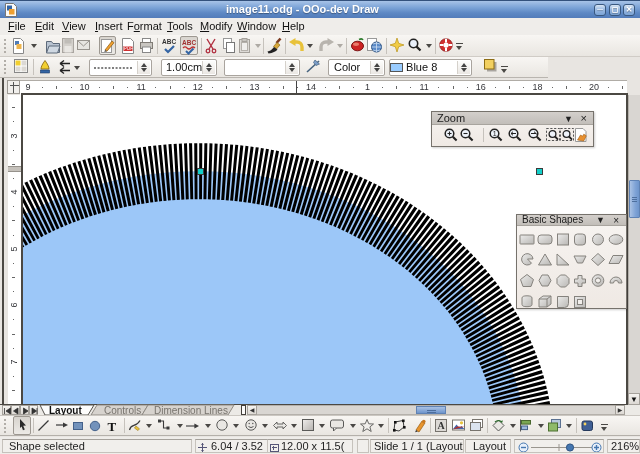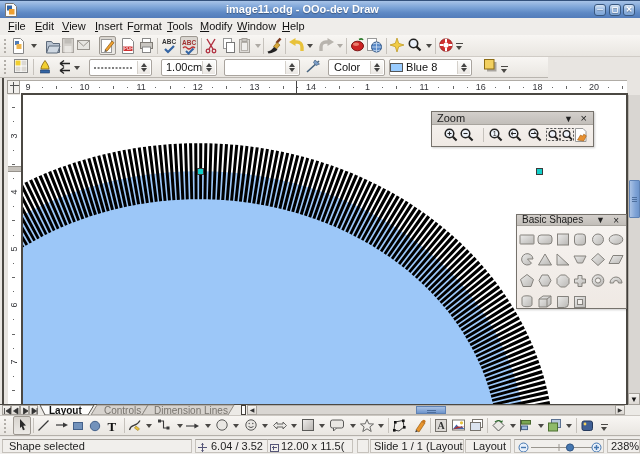--- a/index.html
+++ b/index.html
@@ -616,13 +616,13 @@
       <svg style="left:3px;top:2px" width="84" height="11" viewBox="0 0 84 11">
 <circle cx="5.5" cy="5.5" r="4.5" fill="#e8f0fa" stroke="#4577b0"></circle>
         <path d="M3 5.5 h5" stroke="#4577b0" stroke-width="1.4"></path>
 <path d="M13 5.5 h62" stroke="#9a968f" stroke-width="1"></path>
         <path d="M41 2 v7" stroke="#9a968f"></path>
 <circle cx="52" cy="5.5" r="3.6" fill="#4577b0" stroke="#2c5282"></circle>
 <circle cx="78.5" cy="5.5" r="4.5" fill="#e8f0fa" stroke="#4577b0"></circle>
         <path d="M76 5.5 h5 M78.5 3 v5" stroke="#4577b0" stroke-width="1.4"></path>
 </svg>
     </div>
-    <div class="scell" style="left:607px;width:33px;padding-left:3px">238%</div>
+    <div class="scell" style="left:607px;width:33px;padding-left:3px">216%</div>
   </div>
 </body></html>

